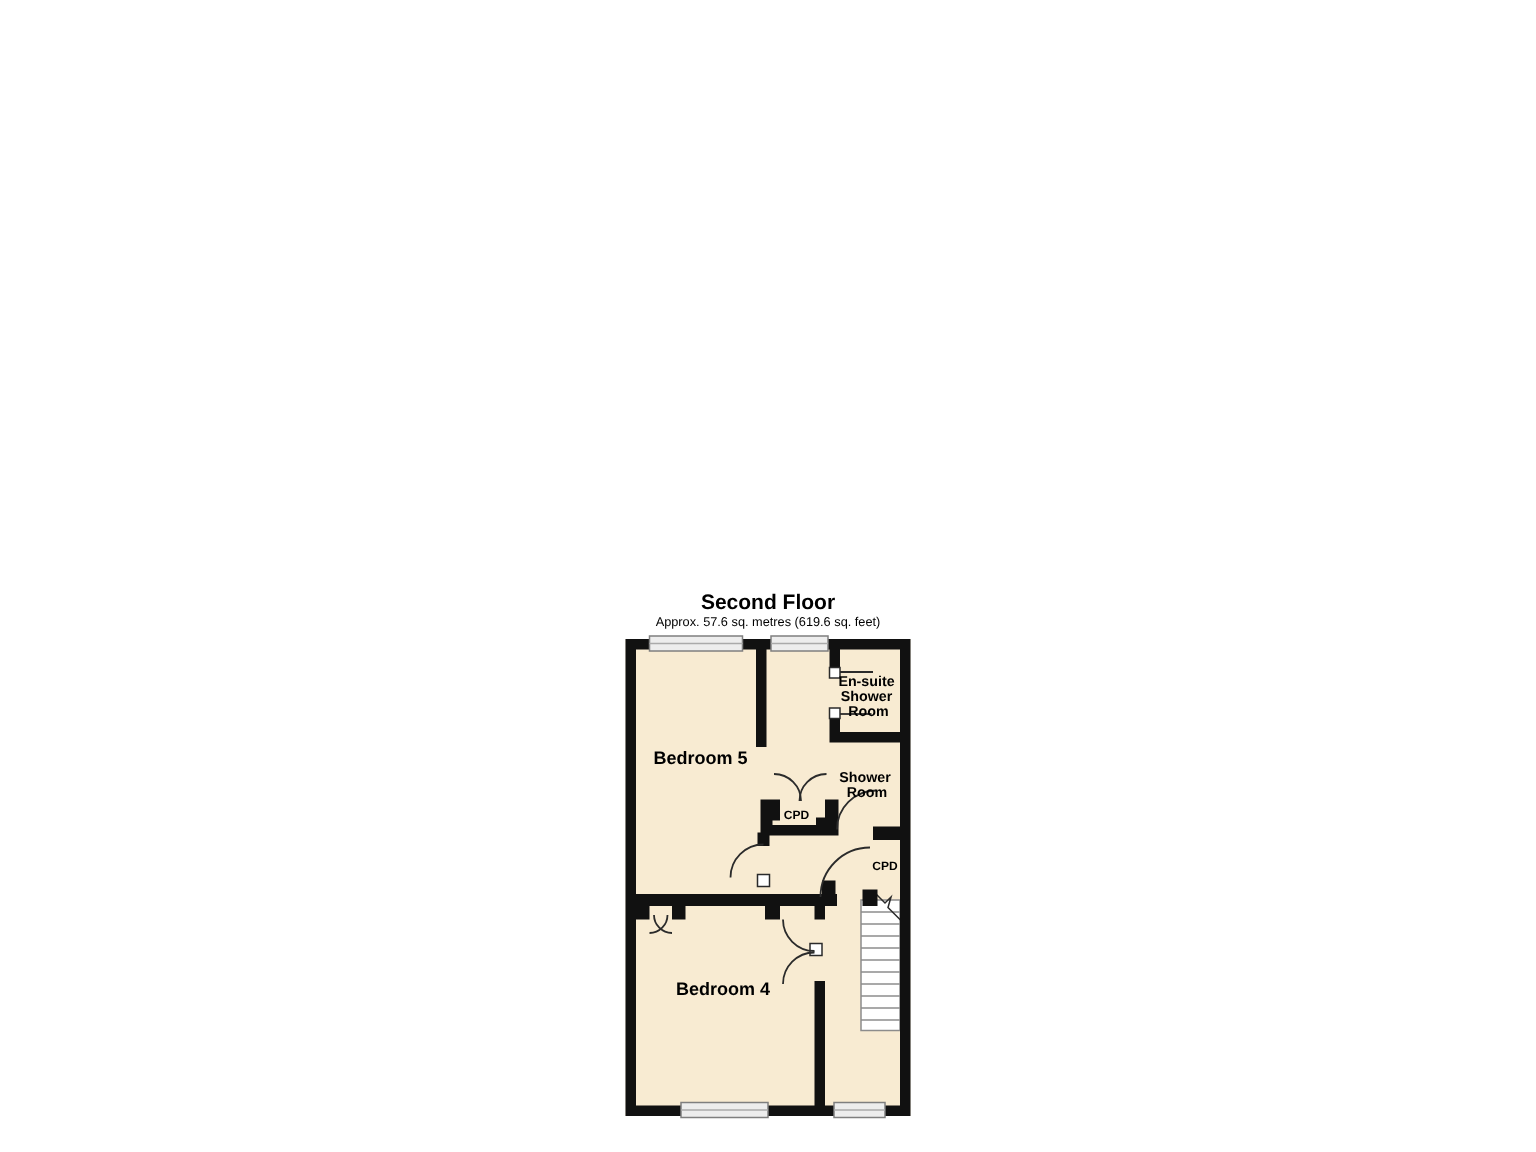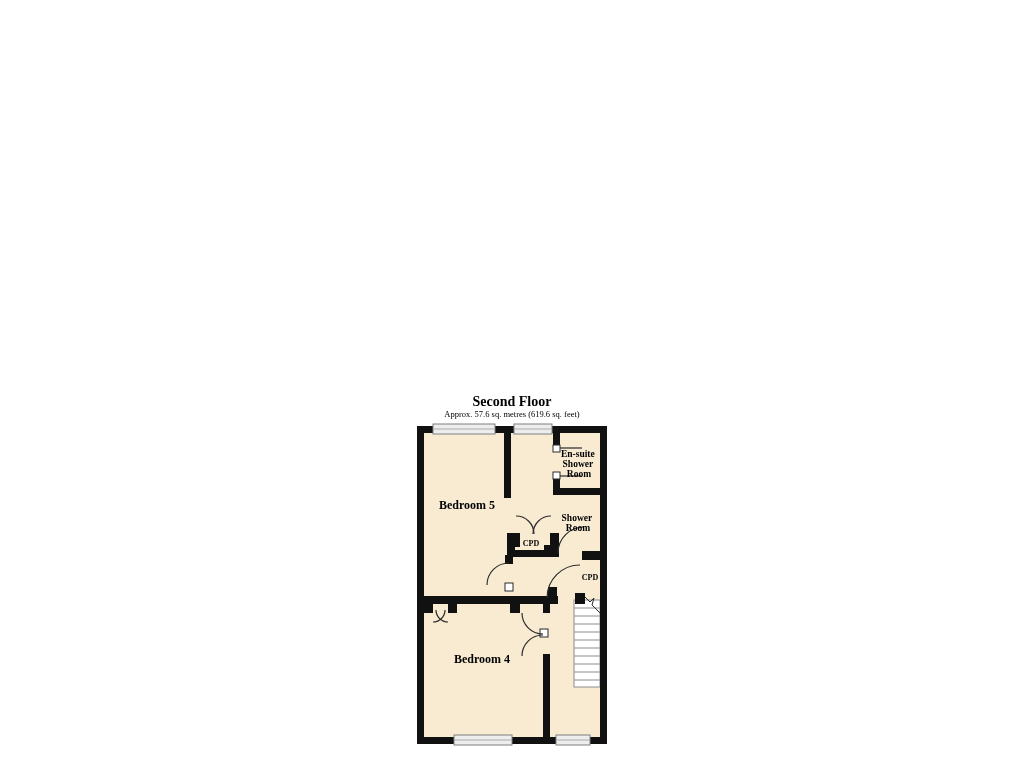--- a/index.html
+++ b/index.html
@@ -1,17 +1,17 @@
 <!DOCTYPE html>
 <html style="--c-bg: #ffffff; --c-floor: #f8ebd2; --c-wall: #111111; --c-door: #2b2b2b; --c-text: #000000; --c-winfill: #ededed; --c-winstroke: #7f7f7f; --c-winline: #aaaaaa; --c-stairfill: #ffffff; --c-stairline: #8c8c8c;"><head>
 <meta charset="utf-8">
 <style>
   html,body{margin:0;padding:0;background:#ffffff;}
   .page{position:relative;width:1024px;height:768px;background:var(--c-bg,#fff);overflow:hidden;
-        font-family:Liberation Serif, serif;}
+        font-family:Liberation Sans, sans-serif;}
   svg{position:absolute;left:0;top:0;}
   .floor{fill:var(--c-floor);}
   .wall{fill:var(--c-wall);}
   .door{fill:none;stroke:var(--c-door);stroke-width:1.2;}
   .leaf{stroke:var(--c-door);stroke-width:1.2;}
   .jamb{fill:#ffffff;stroke:var(--c-door);stroke-width:1;}
   .win-rect{fill:var(--c-winfill);stroke:var(--c-winstroke);stroke-width:1;}
   .win-line{stroke:var(--c-winline);stroke-width:1;}
   .stair-rect{fill:var(--c-stairfill);stroke:var(--c-stairline);stroke-width:1;}
   .stair-line{stroke:var(--c-stairline);stroke-width:1;}

